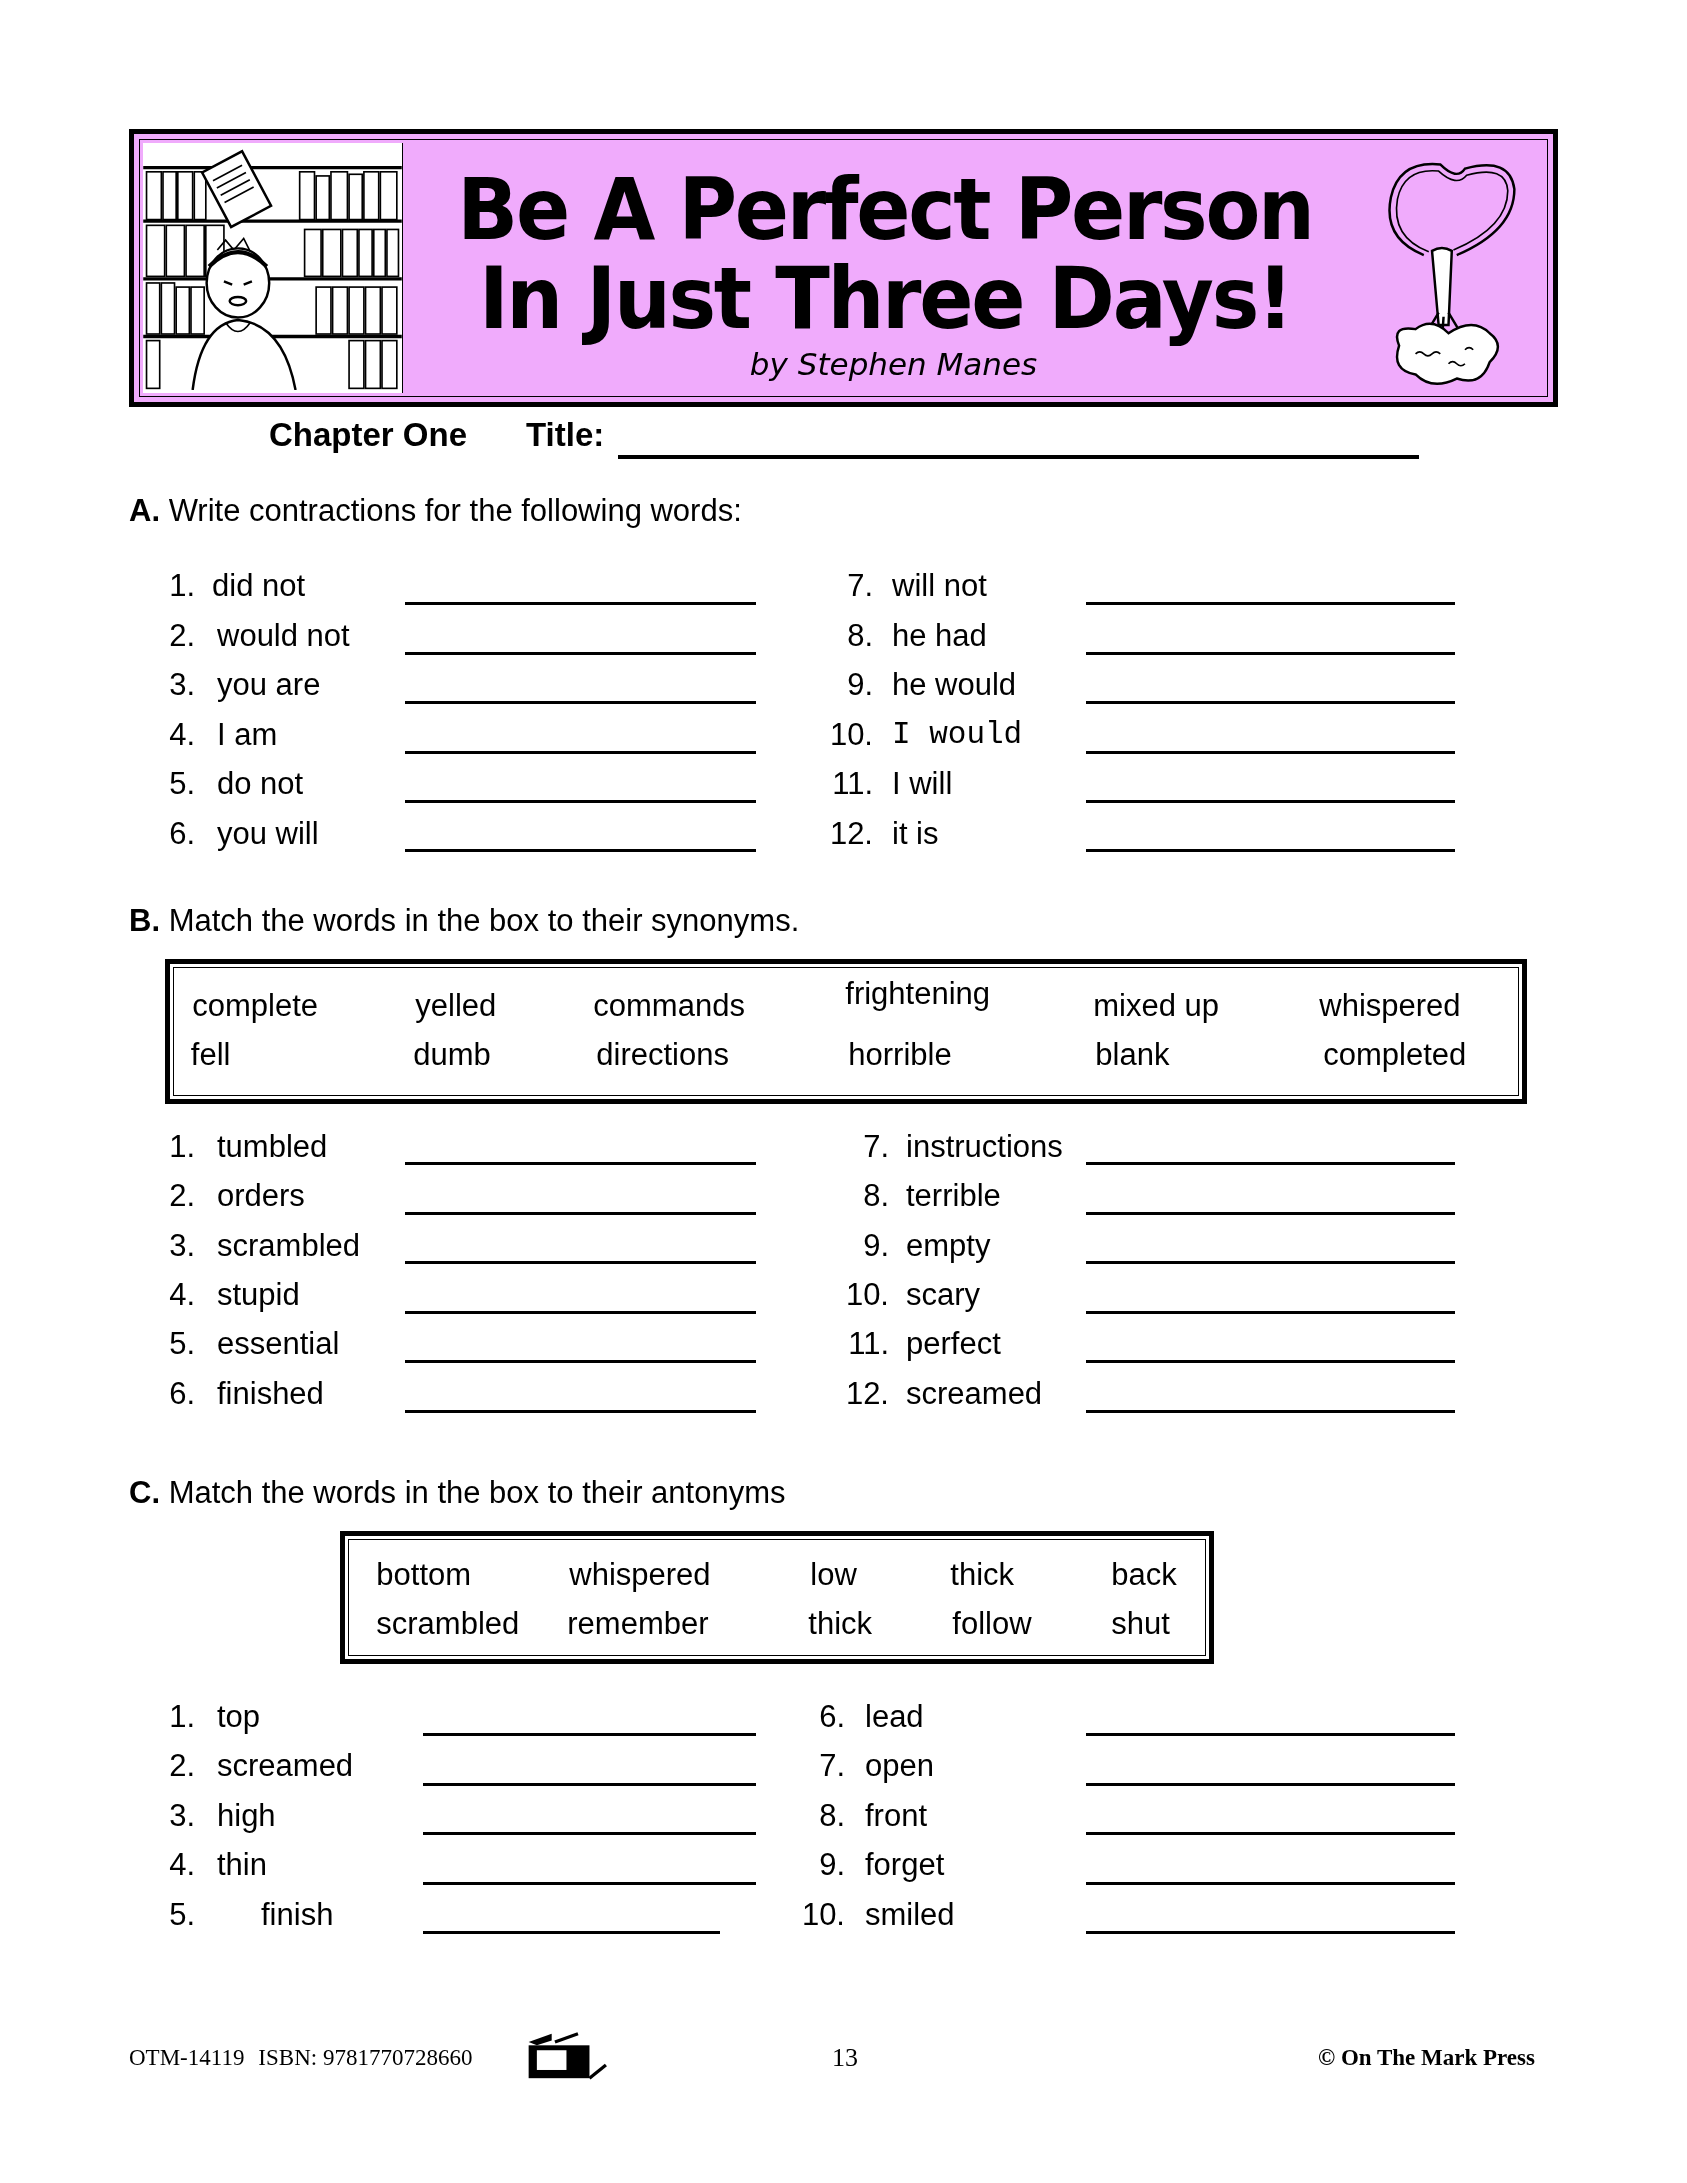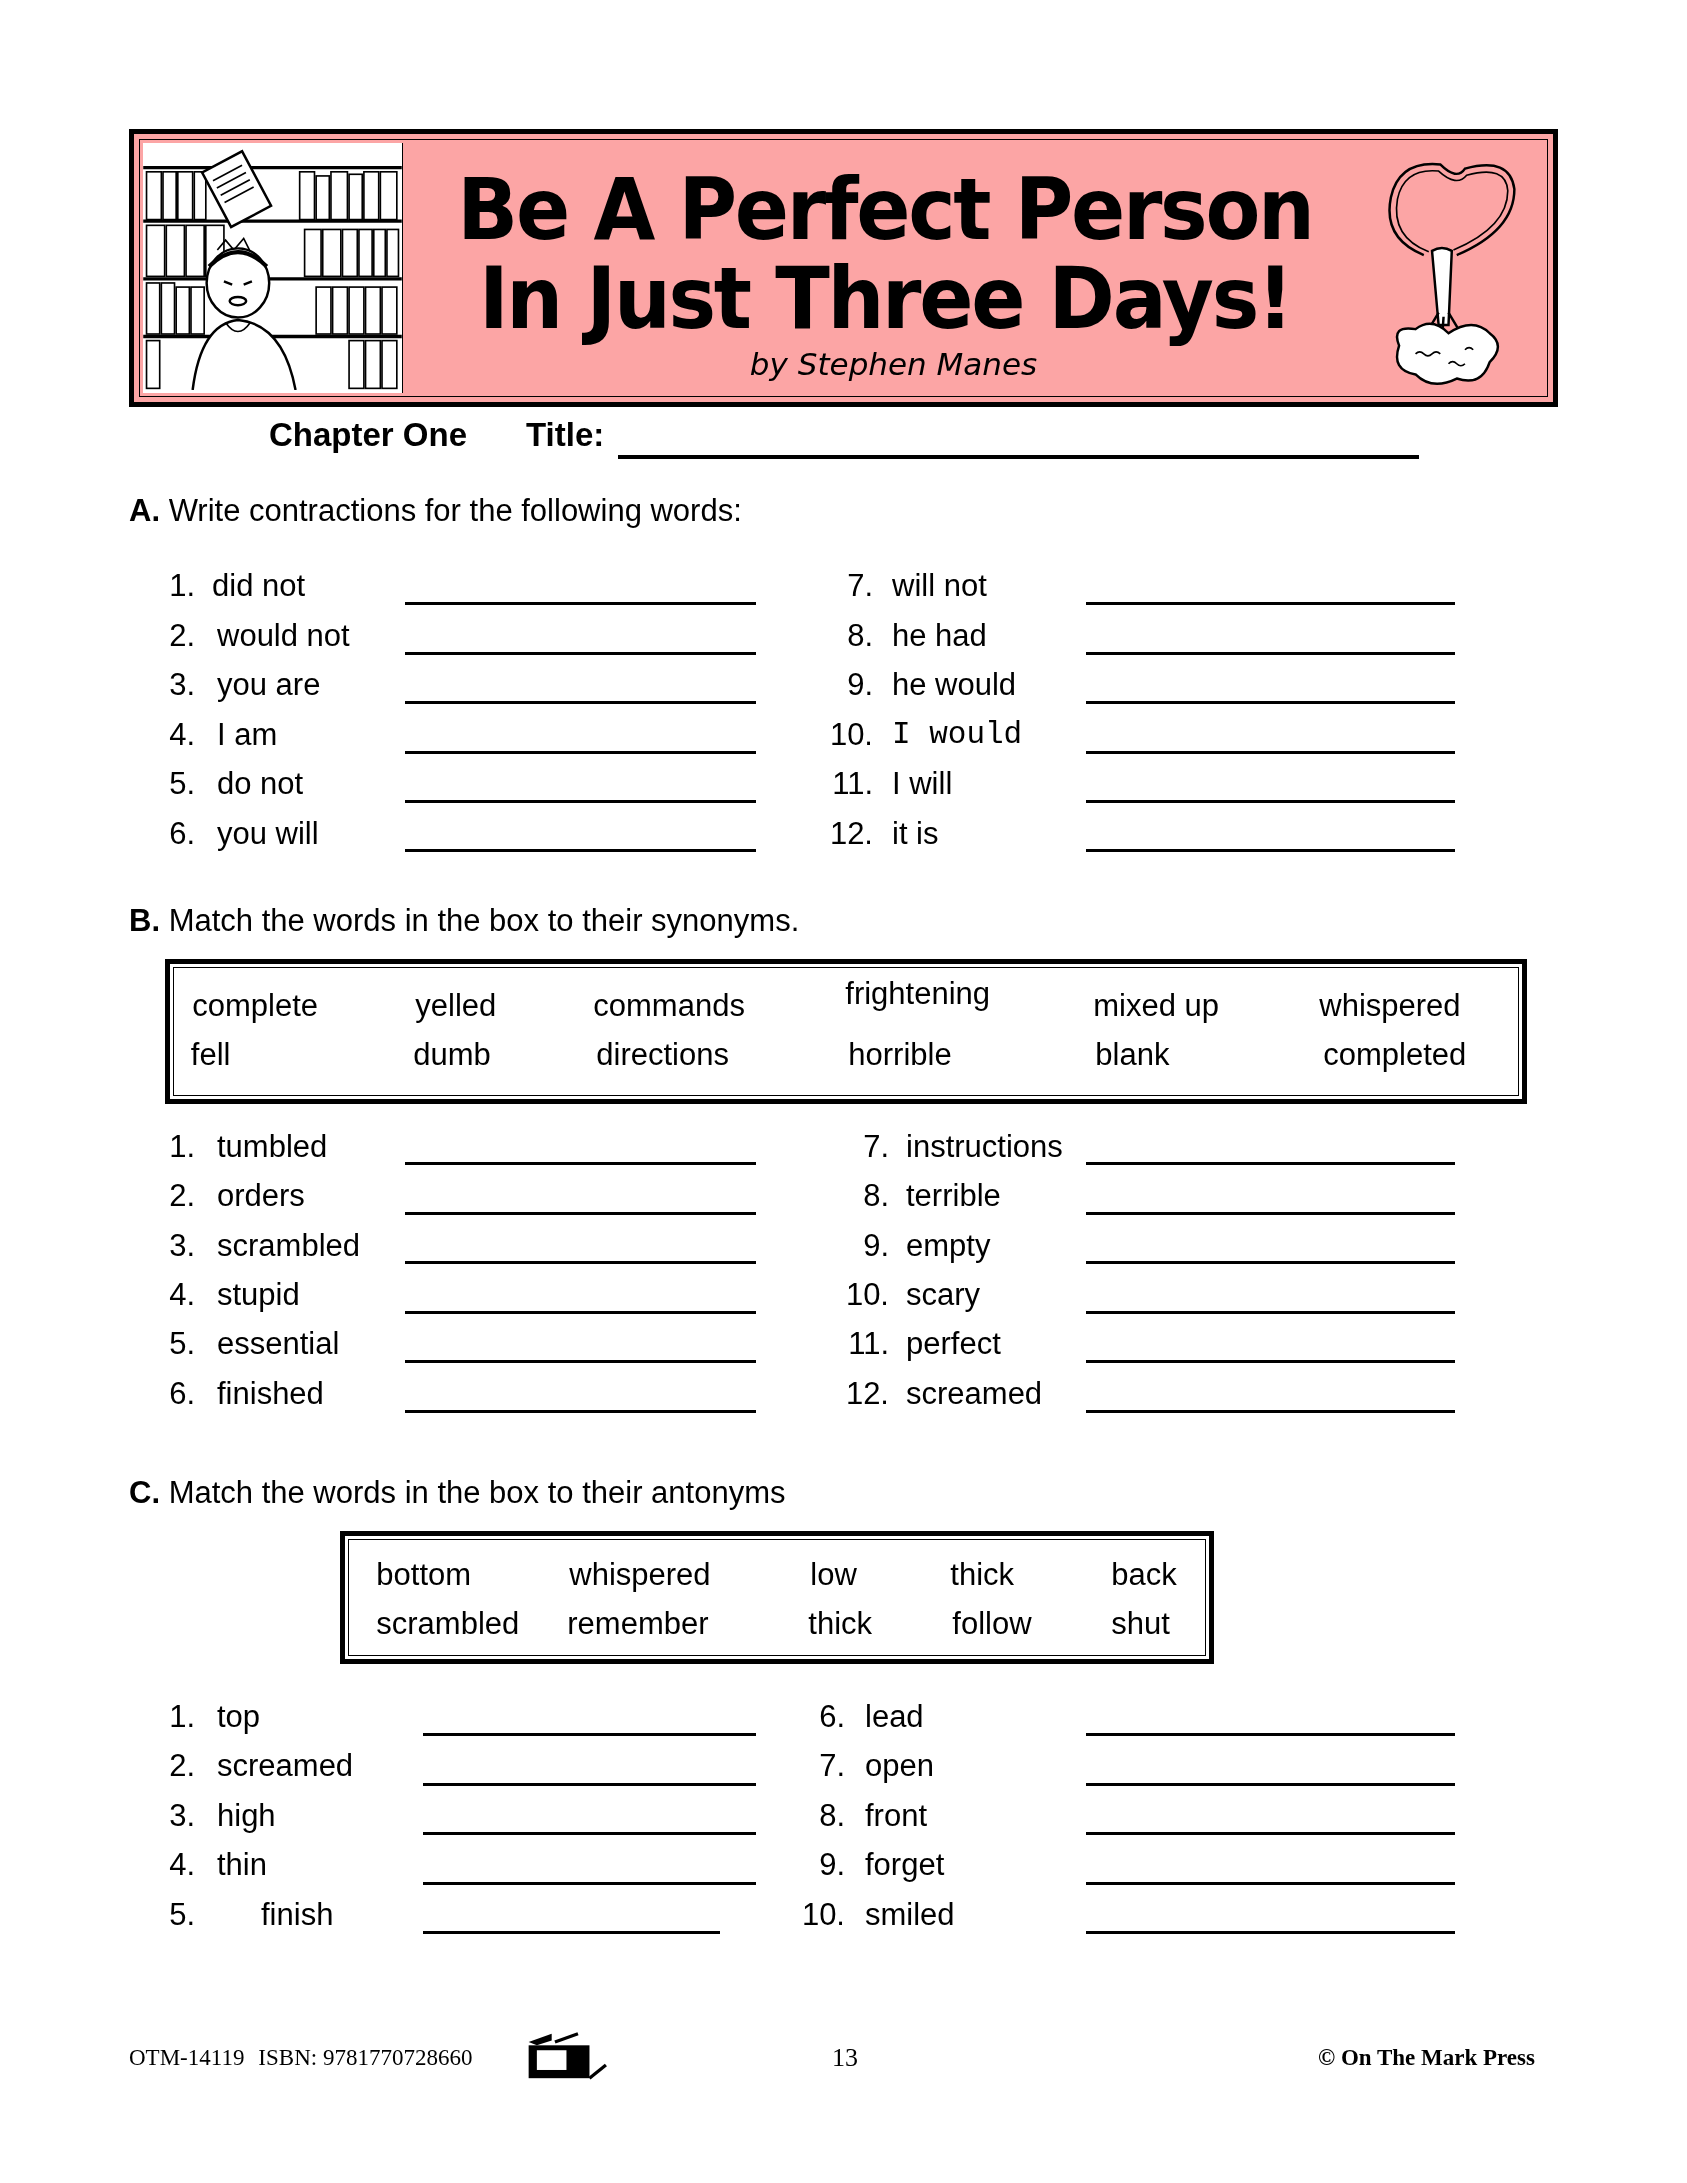--- a/index.html
+++ b/index.html
@@ -2,21 +2,21 @@
 <html style="font-size:13px"><head>
 <meta charset="utf-8">
 <style>
   html, body { margin: 0; padding: 0; background: #ffffff; }
   body { width: 1687px; height: 2183px; position: relative; overflow: hidden; color: #000;
          font-family: "Liberation Sans", "DejaVu Sans", sans-serif; }
   .abs { position: absolute; }
 
   
   .banner { left: 129px; top: 129px; width: 1429px; height: 278px; box-sizing: border-box;
-            border: 5.8px solid #000; background: #fca5a5; }
+            border: 5.8px solid #000; background: #f0abfc; }
   .banner-inner { position: absolute; left: 5px; top: 5px; right: 5px; bottom: 5px;
                   border: 1.6px solid #000; }
   .banner-art-left { position: absolute; left: 3.3px; top: 3.3px; width: 259px; bottom: 3.3px;
                      border-right: 0.8px solid #000; overflow: hidden; background: #fff; }
   .banner-art-right { position: absolute; right: 16.5px; top: 8.2px; width: 165px; bottom: 8.2px; }
   .book-title { position: absolute; left: 272px; right: 189px; top: 25px; text-align: center;
                 font-family: "DejaVu Sans", sans-serif; font-weight: bold; font-size: 86px;
                 line-height: 89px; letter-spacing: -2.5px; transform: scaleX(0.93); transform-origin: center; }
   .book-author { position: absolute; left: 272px; right: 172px; top: 206px; text-align: center;
                  font-family: "DejaVu Sans", sans-serif; font-style: italic; font-size: 31px; }

